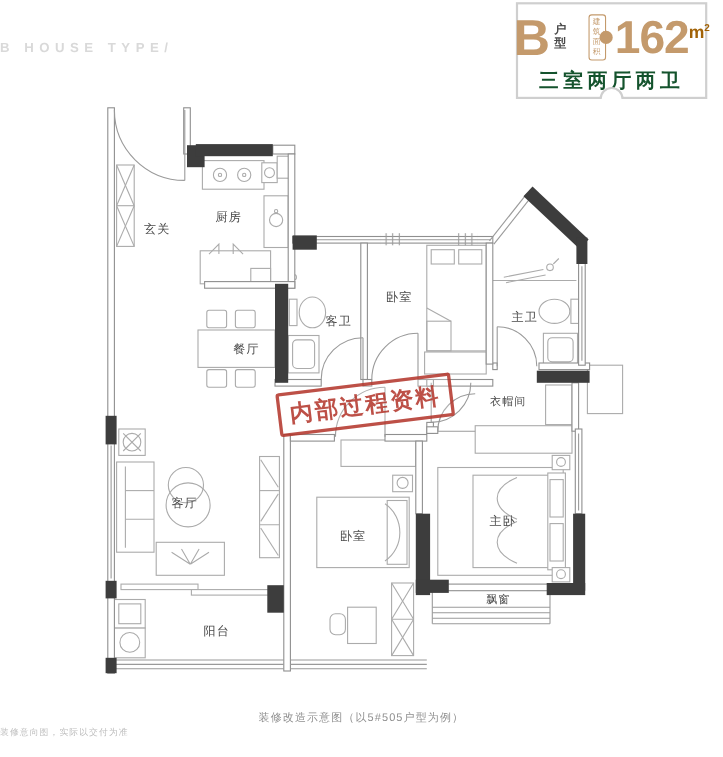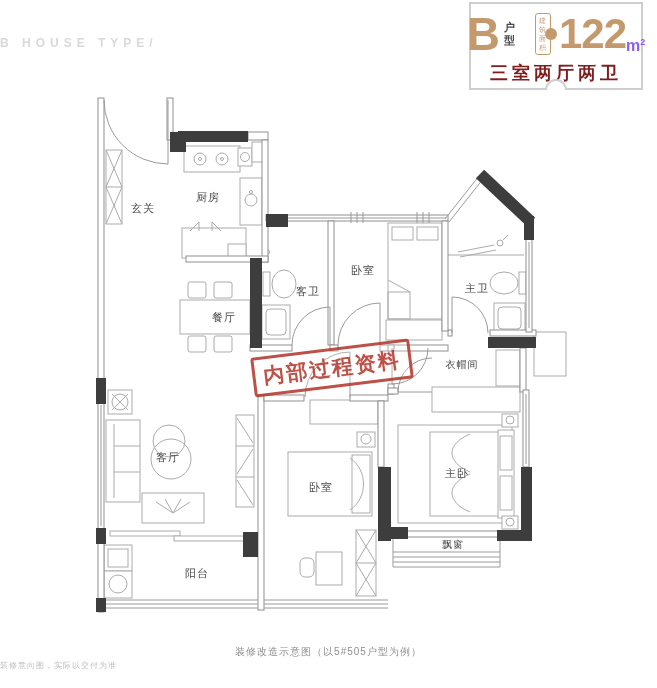--- a/index.html
+++ b/index.html
@@ -22,23 +22,23 @@
   .hdr-type{display:flex;flex-direction:column;margin-left:4px;font-size:11px;
     font-weight:bold;color:#4a4a4a;line-height:1.2;}
   .hdr-div{width:1px;height:42px;background:#ddd;margin:0 9px 0 11px;}
   .hdr-badge{position:relative;border:1px solid #c49a6c;border-radius:3px;
     padding:2px 3px;display:flex;flex-direction:column;margin-right:8px;}
   .hdr-badge span{font-size:7px;color:#c49a6c;line-height:1.3;letter-spacing:1px;}
   .hdr-approx{position:absolute;right:-7px;top:50%;margin-top:-6px;width:12px;height:12px;
     border-radius:50%;background:#c49a6c;color:#fff;font-size:7px;line-height:12px;
     text-align:center;}
   .hdr-area{font-size:42px;font-weight:bold;color:#c49a6c;line-height:1;letter-spacing:-1px;}
-  .hdr-unit{font-size:16px;font-weight:bold;color:#8b5cf6;align-self:flex-end;margin-bottom:5px;}
+  .hdr-unit{font-size:16px;font-weight:bold;color:#a16207;align-self:flex-end;margin-bottom:21px;}
   .hdr-unit sup{font-size:9px;}
-  .hdr-row2{text-align:center;font-size:18px;font-weight:bold;color:#7f1d1d;
+  .hdr-row2{text-align:center;font-size:18px;font-weight:bold;color:#14532d;
     letter-spacing:4px;margin-top:1px;font-family:Liberation Mono, monospace;}
   .hdr-notch{position:absolute;bottom:-2px;left:50%;transform:translateX(-50%);
     width:34px;height:12px;overflow:hidden;}
   .hdr-notch i{display:block;width:22px;height:22px;border:2px solid #cfcfcf;
     background:#fff;border-radius:50%;margin:1px auto 0;box-sizing:border-box;}
   
   svg{position:absolute;left:0;top:0;}
   .wall{fill:#ffffff;stroke:#8f8f8f;stroke-width:1;}
   .solid{fill:#3d3d3d;stroke:none;}
   .fur{fill:none;stroke:#ababab;stroke-width:1;}
@@ -71,21 +71,21 @@
     <span class="hdr-type">
       <span>户</span>
       <span>型</span>
     </span>
     <span class="hdr-div"></span>
     <span class="hdr-badge">
       <span>建筑</span>
       <span>面积</span>
       <span class="hdr-approx">约</span>
     </span>
-    <span class="hdr-area">122</span>
+    <span class="hdr-area">162</span>
     <span class="hdr-unit"><span>m</span><sup>2</sup></span>
   </div>
   <div class="hdr-row2">三室两厅两卫</div>
   <div class="hdr-notch">
       <i></i>
     </div>
 </div>
 
 <svg width="657" height="688" viewBox="0 0 657 688">
   <defs>

